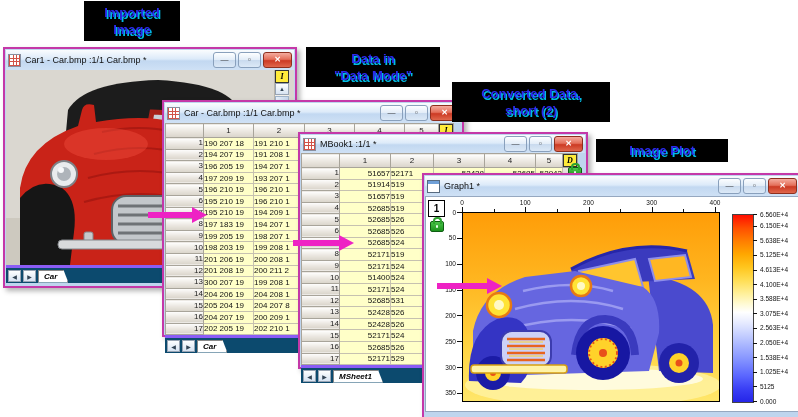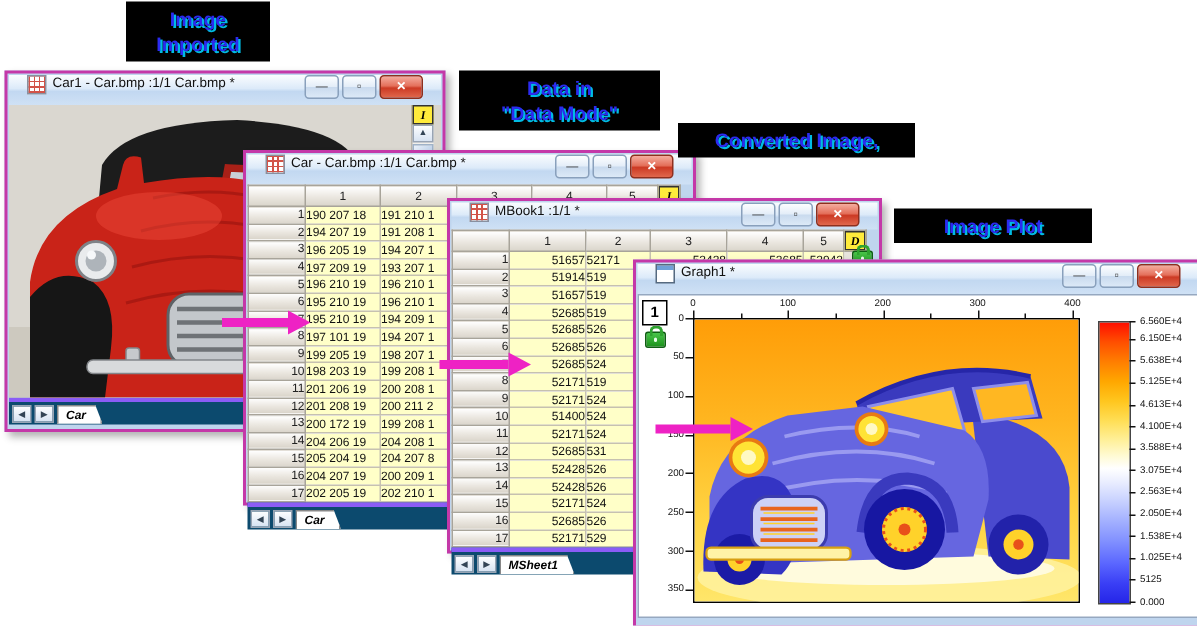--- a/index.html
+++ b/index.html
@@ -2,21 +2,21 @@
 <html><head>
 <meta charset="utf-8">
 <style>
   html,body{margin:0;padding:0}
   body{width:798px;height:417px;position:relative;background:#fff;
        font-family:"Liberation Sans",sans-serif;overflow:hidden}
 
   
   .win{position:absolute;border:2px solid #C438A8;background:#BFD5EE;padding:1px;
        box-shadow:3px 3px 5px rgba(0,0,0,.30)}
-  .tbar{height:20px;display:flex;gap:4px;padding:0 12px;
+  .tbar{height:20px;display:flex;align-items:center;gap:4px;padding:0 2px;
         background:linear-gradient(180deg,#FAFCFE,#DCEAF9 45%,#C2D8F1 55%,#CFE1F5);
         font-size:9px;color:#111}
   .ttl{white-space:nowrap;overflow:hidden}
   .wbtns{margin-left:auto;display:flex;gap:2px}
   .wb{width:21px;height:14px;border:1px solid #89A0BC;border-radius:3px;
       background:linear-gradient(#FDFEFF,#E3EDF8 48%,#C9DAEE 52%,#DCE9F7);
       display:flex;align-items:center;justify-content:center;
       font-size:8px;line-height:1;color:#333;cursor:default}
   .wb.cl{width:27px;background:linear-gradient(#F4AC9E,#E4705B 45%,#CC3A24 55%,#E0674C);
          border-color:#8E2F1E;color:#fff;font-weight:bold}
@@ -243,21 +243,21 @@
           <td class="rh">7</td>
           <td class="dc c1">195 210 19</td>
           <td class="dc c2">194 209 1</td>
           <td class="dc c3"></td>
           <td class="dc c4"></td>
           <td class="dc c5"></td>
           <td class="sbcol"></td>
         </tr>
         <tr>
           <td class="rh">8</td>
-          <td class="dc c1">197 101 19</td>
+          <td class="dc c1">197 183 19</td>
           <td class="dc c2">194 207 1</td>
           <td class="dc c3"></td>
           <td class="dc c4"></td>
           <td class="dc c5"></td>
           <td class="sbcol"></td>
         </tr>
         <tr>
           <td class="rh">9</td>
           <td class="dc c1">199 205 19</td>
           <td class="dc c2">198 207 1</td>
@@ -288,21 +288,21 @@
           <td class="rh">12</td>
           <td class="dc c1">201 208 19</td>
           <td class="dc c2">200 211 2</td>
           <td class="dc c3"></td>
           <td class="dc c4"></td>
           <td class="dc c5"></td>
           <td class="sbcol"></td>
         </tr>
         <tr>
           <td class="rh">13</td>
-          <td class="dc c1">200 172 19</td>
+          <td class="dc c1">300 207 19</td>
           <td class="dc c2">199 208 1</td>
           <td class="dc c3"></td>
           <td class="dc c4"></td>
           <td class="dc c5"></td>
           <td class="sbcol"></td>
         </tr>
         <tr>
           <td class="rh">14</td>
           <td class="dc c1">204 206 19</td>
           <td class="dc c2">204 208 1</td>
@@ -651,29 +651,30 @@
       <div class="tick" style="left: 327px; top: 174.781px; width: 4px; height: 1px;"></div>
       <div class="cbl" style="left: 334px; top: 171.281px; width: 32px;">1.025E+4</div>
       <div class="tick" style="left: 327px; top: 189.391px; width: 4px; height: 1px;"></div>
       <div class="cbl" style="left: 334px; top: 185.891px; width: 32px;">5125</div>
       <div class="tick" style="left: 327px; top: 204px; width: 4px; height: 1px;"></div>
       <div class="cbl" style="left: 334px; top: 200.5px; width: 32px;">0.000</div>
     </div>
 </div>
 
 <div class="callout" id="c1">
+  <div>Imported</div>
   <div>Image</div>
-  <div>Imported</div>
 </div>
 <div class="callout" id="c2">
   <div>Data in</div>
   <div>"Data Mode"</div>
 </div>
 <div class="callout" id="c3">
-  <div>Converted Image,</div>
+  <div>Converted Data,</div>
+  <div>short (2)</div>
 </div>
 <div class="callout" id="c4">
   <div>Image Plot</div>
 </div>
 
 <div class="arrow" style="left:148px;top:207px">
   <span class="sh" style="width:44px"></span>
     <span class="hd"></span>
 </div>
 <div class="arrow" style="left:293px;top:235px">

